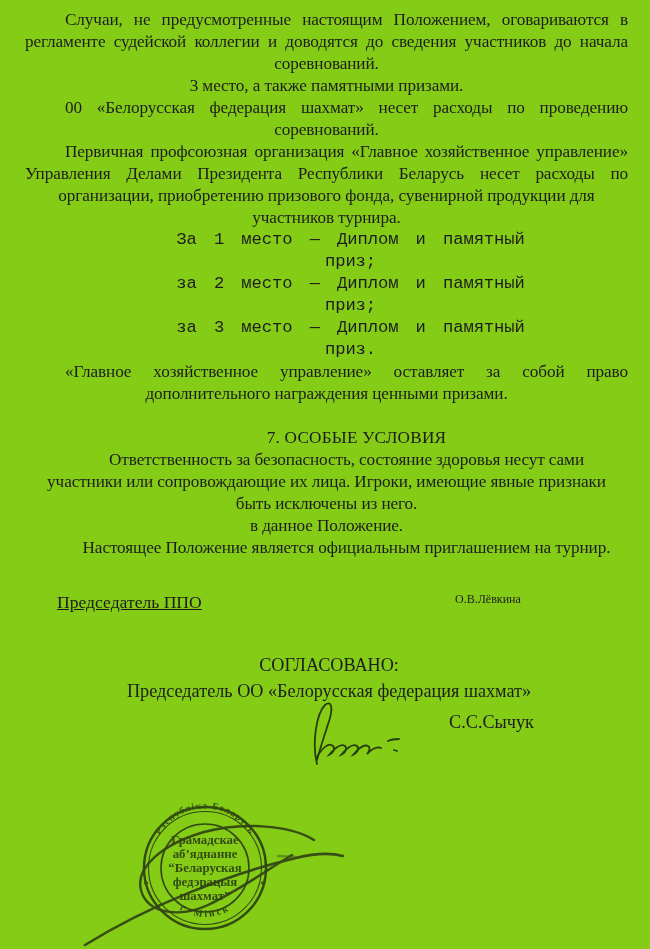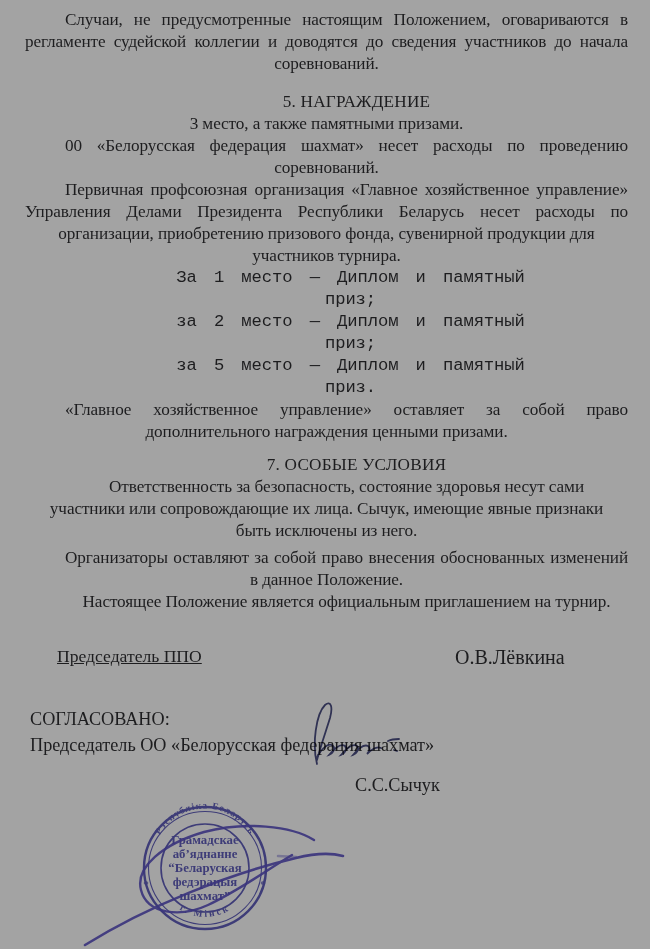--- a/index.html
+++ b/index.html
@@ -1,72 +1,70 @@
 <!DOCTYPE html>
 <html><head>
 <meta charset="utf-8">
 <style>
   html,body{margin:0;padding:0;background:#e8e8e8;}
   .page{
     width:650px;height:949px;position:relative;overflow:hidden;
-    background:#a3a3a3;color:#1d1d1f;
+    background:#84cc16;color:#1d1d1f;
     font-family:"Liberation Serif", serif;
   }
   .textcol{position:absolute;left:25px;top:9px;width:603px;}
   .ln{margin:0;font-size:17.2px;line-height:22px;letter-spacing:-0.1px;text-align:center;}
   .j{text-align:justify;text-align-last:justify;}
   .ind{text-indent:40px;}
   .head{margin-left:60px;letter-spacing:0.2px;}
-  .mt16{margin-top:16px}.mt22{margin-top:22px}.mt14{margin-top:11px}.mt6{margin-top:5px}
+  .mt16{margin-top:16px}.mt22{margin-top:22px}.mt14{margin-top:22px}.mt6{margin-top:5px}
   .prize{margin-left:48px;word-spacing:7px;font-family:Liberation Mono, monospace;}
   .sigrow{position:relative;margin-top:21px;height:48px;}
   .siglabel{position:absolute;left:32px;top:12px;font-size:17.6px;text-decoration:underline;}
-  .signame{position:absolute;left:430px;top:12px;font-size:20px;}
+  .signame{position:absolute;left:430px;top:12px;font-size:12px;}
   .approval{margin-top:24px;font-size:18.2px;line-height:26px;}
-  .approval p{margin:0 0 0 5px;}
-  .approval .agreed-name{margin-left:330px;margin-top:14px;}
+  .approval p{margin:0 0 0 5px;text-align:center;}
+  .approval .agreed-name{margin-left:330px;margin-top:5px;}
   .overlay{position:absolute;left:0;top:0;width:650px;height:949px;
     mix-blend-mode:multiply;pointer-events:none;}
   .stamp-text{font-family:"Liberation Serif", serif;font-weight:bold;}
 </style>
 </head>
 <body>
 
 <div class="page">
 
   <div class="textcol">
     <p class="ln ind j">Случаи, не предусмотренные настоящим Положением, оговариваются в</p>
     <p class="ln j">регламенте судейской коллегии и доводятся до сведения участников до начала</p>
     <p class="ln">соревнований.</p>
 
-    <p class="ln head mt16">5.  НАГРАЖДЕНИЕ</p>
     <p class="ln">3 место, а также памятными призами.</p>
 
     <p class="ln ind j">00 «Белорусская федерация шахмат» несет расходы по проведению</p>
     <p class="ln">соревнований.</p>
     <p class="ln ind j">Первичная профсоюзная организация «Главное хозяйственное управление»</p>
     <p class="ln j">Управления Делами Президента Республики Беларусь несет расходы по</p>
     <p class="ln">организации, приобретению призового фонда, сувенирной продукции для</p>
     <p class="ln">участников турнира.</p>
 
     <p class="ln prize">За 1 место — Диплом и памятный</p>
     <p class="ln prize">приз;</p>
     <p class="ln prize">за 2 место — Диплом и памятный</p>
     <p class="ln prize">приз;</p>
-    <p class="ln prize">за 5 место — Диплом и памятный</p>
+    <p class="ln prize">за 3 место — Диплом и памятный</p>
     <p class="ln prize">приз.</p>
 
     <p class="ln ind j">«Главное хозяйственное управление» оставляет за собой право</p>
     <p class="ln">дополнительного награждения ценными призами.</p>
 
     <p class="ln head mt14">7. ОСОБЫЕ УСЛОВИЯ</p>
     <p class="ln ind">Ответственность за безопасность, состояние здоровья несут сами</p>
-    <p class="ln">участники или сопровождающие их лица. Сычук, имеющие явные признаки</p>
+    <p class="ln">участники или сопровождающие их лица. Игроки, имеющие явные признаки</p>
     <p class="ln">быть исключены из него.</p>
-    <p class="ln ind j mt6">Организаторы оставляют за собой право внесения обоснованных изменений</p>
     <p class="ln">в данное Положение.</p>
     <p class="ln ind">Настоящее Положение является официальным приглашением на турнир.</p>
 
     <div class="sigrow">
       <span class="siglabel">Председатель ППО</span>
       <span class="signame">О.В.Лёвкина</span>
     </div>
 
     <div class="approval">
       <p>СОГЛАСОВАНО:</p>

